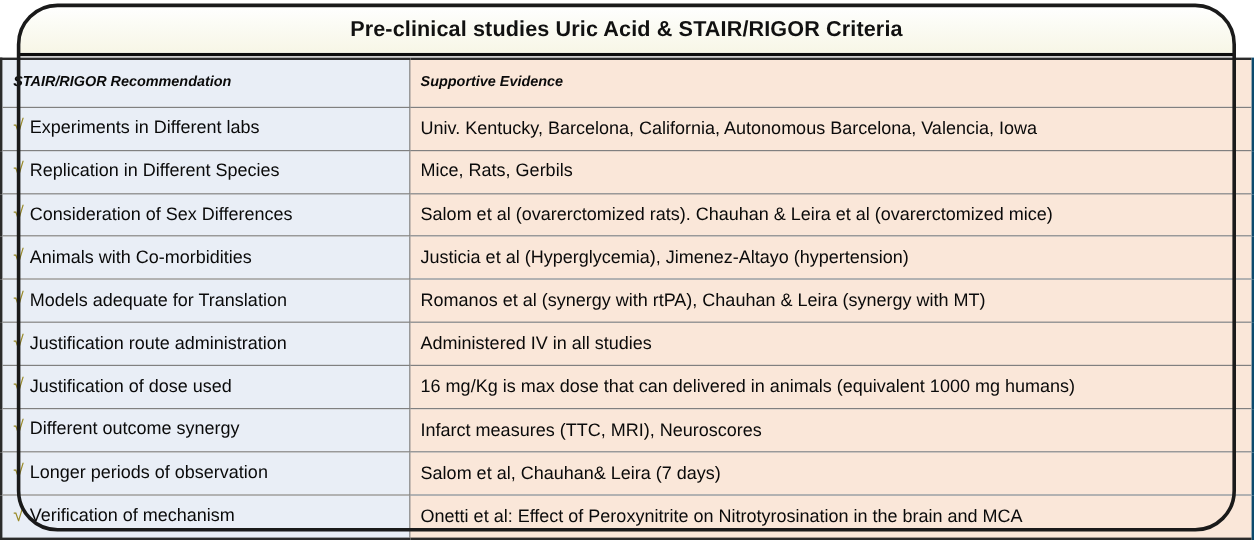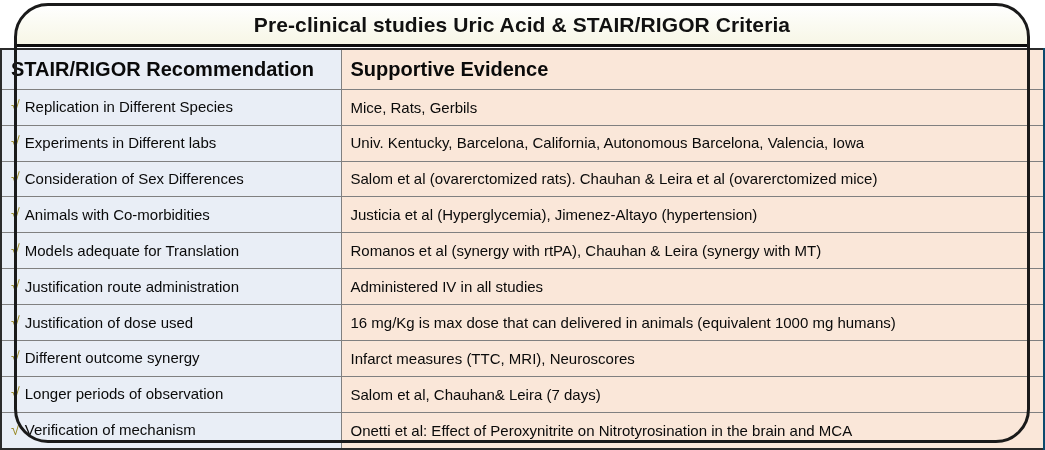--- a/index.html
+++ b/index.html
@@ -48,21 +48,21 @@
     border-bottom: 3px solid #0d0d0d;
     box-sizing: border-box;
     display: flex;
     align-items: center;
     justify-content: center;
     z-index: 2;
     border-top-left-radius: 31px;
     border-top-right-radius: 31px;
   }
   .title-band .title-text {
-    font-size: 21px;
+    font-size: 18px;
     font-weight: bold;
     color: #111111;
     letter-spacing: 0.1px;
     white-space: nowrap;
   }
 
   
   .tbl-wrap {
     position: absolute;
     left: 0px;
@@ -93,21 +93,21 @@
 
   
   table.grid tr:first-child td { border-top: 2px solid #2b2b2b; }
   table.grid tr:last-child  td { border-bottom: 2px solid #2b2b2b; }
   table.grid td:first-child  { border-left: 2px solid #2b2b2b; }
   table.grid td:last-child   { border-right: 6px solid #0c4a6e; }
 
   td.col-left  { background: #e9eef6; border-right: 2px solid #2b2b2b; }
   td.col-right { background: #fae7d9; }
 
-  tr.hdr td { height: 36px; font-weight: bold; font-size: 20px; }
+  tr.hdr td { height: 36px; font-weight: bold; font-size: 12px; font-style: italic; }
   tr.row td { height: 32.5px; }
 
   .chk {
     color: #9a8b2a;
     font-size: 16px;
     margin-right: 5px;
     display: inline-block;
   }
   .rec-label { display: inline-block; }
 </style>
@@ -125,26 +125,26 @@
       <colgroup>
           <col class="c1">
           <col class="c2">
         </colgroup>
       <tbody id="tbody">
         <tr class="hdr">
           <td class="col-left">STAIR/RIGOR Recommendation</td>
           <td class="col-right">Supportive Evidence</td>
         </tr>
       <tr class="row">
+            <td class="col-left"><span class="chk">√</span><span class="rec-label">Experiments in Different labs</span></td>
+            <td class="col-right">Univ. Kentucky, Barcelona, California, Autonomous Barcelona, Valencia, Iowa</td>
+          </tr>
+          <tr class="row">
             <td class="col-left"><span class="chk">√</span><span class="rec-label">Replication in Different Species</span></td>
             <td class="col-right">Mice, Rats, Gerbils</td>
-          </tr>
-          <tr class="row">
-            <td class="col-left"><span class="chk">√</span><span class="rec-label">Experiments in Different labs</span></td>
-            <td class="col-right">Univ. Kentucky, Barcelona, California, Autonomous Barcelona, Valencia, Iowa</td>
           </tr>
           <tr class="row">
             <td class="col-left"><span class="chk">√</span><span class="rec-label">Consideration of Sex Differences</span></td>
             <td class="col-right">Salom et al (ovarerctomized  rats). Chauhan &amp; Leira et al (ovarerctomized mice)</td>
           </tr>
           <tr class="row">
             <td class="col-left"><span class="chk">√</span><span class="rec-label">Animals with Co-morbidities</span></td>
             <td class="col-right">Justicia et al (Hyperglycemia), Jimenez-Altayo (hypertension)</td>
           </tr>
           <tr class="row">

